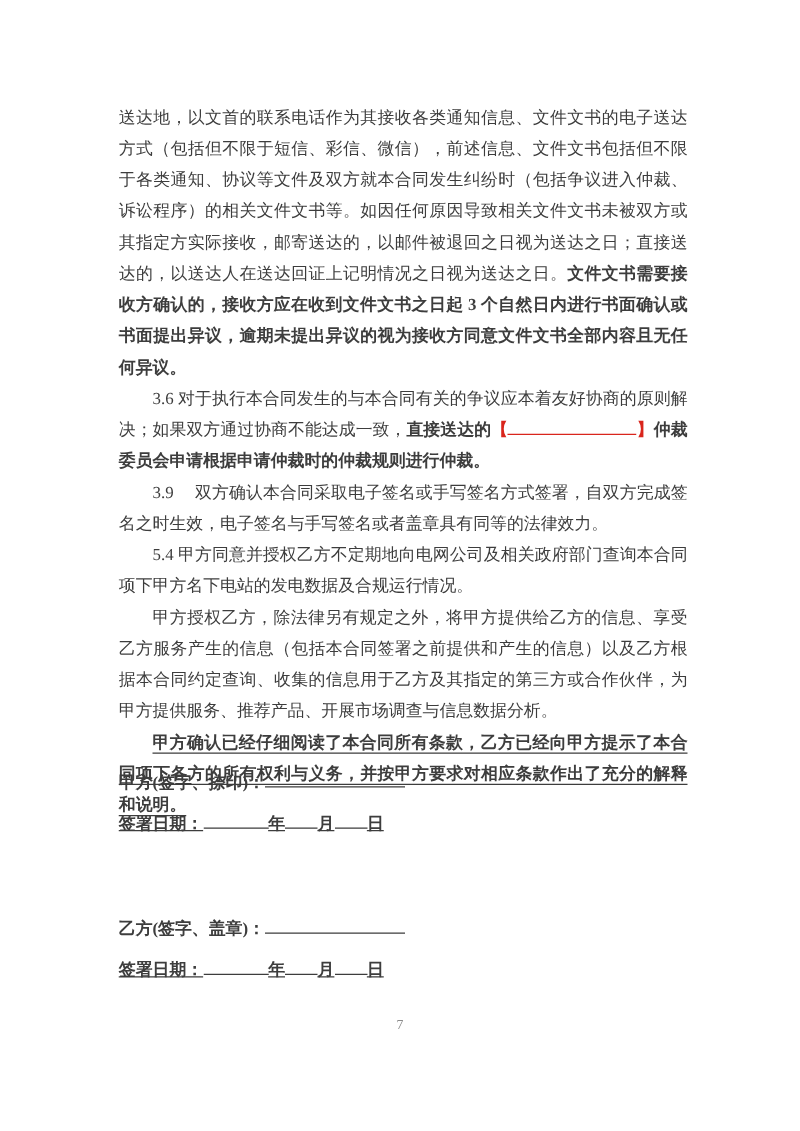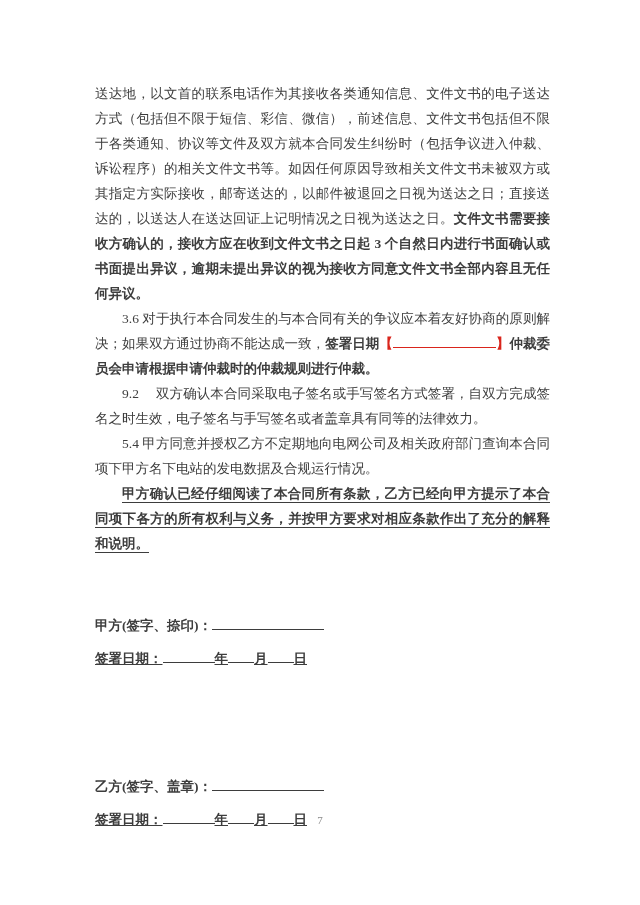--- a/index.html
+++ b/index.html
@@ -48,21 +48,21 @@
   .signatures{
     position:absolute;
     left:95px;top:0;
     width:455px;
     font-size:13.5px;
     font-weight:bold;
     line-height:25px;
   }
   .sig-block{position:absolute;left:0;width:455px;}
   .sig-block.party-a{top:613px;}
-  .sig-block.party-b{top:774px;}
+  .sig-block.party-b{top:730px;}
   .sig-row{white-space:nowrap;}
   .sig-row.date-row{margin-top:8px;text-decoration:underline;}
   .sig-line{
     display:inline-block;
     width:112px;
     height:0.95em;
     border-bottom:1.6px solid var(--text);
     vertical-align:baseline;
   }
   .date-blank{
@@ -84,23 +84,24 @@
   }
 </style>
 </head>
 <body>
 
 <div class="page">
 
   <div class="content">
 
   <p><span>送达地，以文首的联系电话作为其接收各类通知信息、文件文书的电子送达方式（包括但不限于短信、彩信、微信），前述信息、文件文书包括但不限于各类通知、协议等文件及双方就本合同发生纠纷时（包括争议进入仲裁、诉讼程序）的相关文件文书等。如因任何原因导致相关文件文书未被双方或其指定方实际接收，邮寄送达的，以邮件被退回之日视为送达之日；直接送达的，以送达人在送达回证上记明情况之日视为送达之日。</span><span class="b">文件文书需要接收方确认的，接收方应在收到文件文书之日起 3 个自然日内进行书面确认或书面提出异议，逾期未提出异议的视为接收方同意文件文书全部内容且无任何异议。</span></p>
-      <p class="indent"><span>3.6 对于执行本合同发生的与本合同有关的争议应本着友好协商的原则解决；如果双方通过协商不能达成一致，</span><span class="b">签署日期</span><span class="b r">【</span><span class="r blank" style="width: 103px;"></span><span class="b r">】</span><span class="b">仲裁委员会申请根据申请仲裁时的仲裁规则进行仲裁。</span></p>
-      <p class="indent"><span>9.2　 双方确认本合同采取电子签名或手写签名方式签署，自双方完成签名之时生效，电子签名与手写签名或者盖章具有同等的法律效力。</span></p>
+      <p class="indent"><span>3.6 对于执行本合同发生的与本合同有关的争议应本着友好协商的原则解决；如果双方通过协商不能达成一致，</span><span class="b">直接送达的</span><span class="b r">【</span><span class="r blank" style="width: 103px;"></span><span class="b r">】</span><span class="b">仲裁委员会申请根据申请仲裁时的仲裁规则进行仲裁。</span></p>
+      <p class="indent"><span>3.9　 双方确认本合同采取电子签名或手写签名方式签署，自双方完成签名之时生效，电子签名与手写签名或者盖章具有同等的法律效力。</span></p>
       <p class="indent"><span>5.4 甲方同意并授权乙方不定期地向电网公司及相关政府部门查询本合同项下甲方名下电站的发电数据及合规运行情况。</span></p>
+      <p class="indent"><span>甲方授权乙方，除法律另有规定之外，将甲方提供给乙方的信息、享受乙方服务产生的信息（包括本合同签署之前提供和产生的信息）以及乙方根据本合同约定查询、收集的信息用于乙方及其指定的第三方或合作伙伴，为甲方提供服务、推荐产品、开展市场调查与信息数据分析。</span></p>
       <p class="indent u-para"><span class="b">甲方确认已经仔细阅读了本合同所有条款，乙方已经向甲方提示了本合同项下各方的所有权利与义务，并按甲方要求对相应条款作出了充分的解释和说明。</span></p>
     </div>
 
   <div class="signatures">
 
     <div class="sig-block party-a">
       <div class="sig-row">
         <span>甲方(签字、捺印)：</span><span class="sig-line"></span>
       </div>
       <div class="sig-row date-row">

